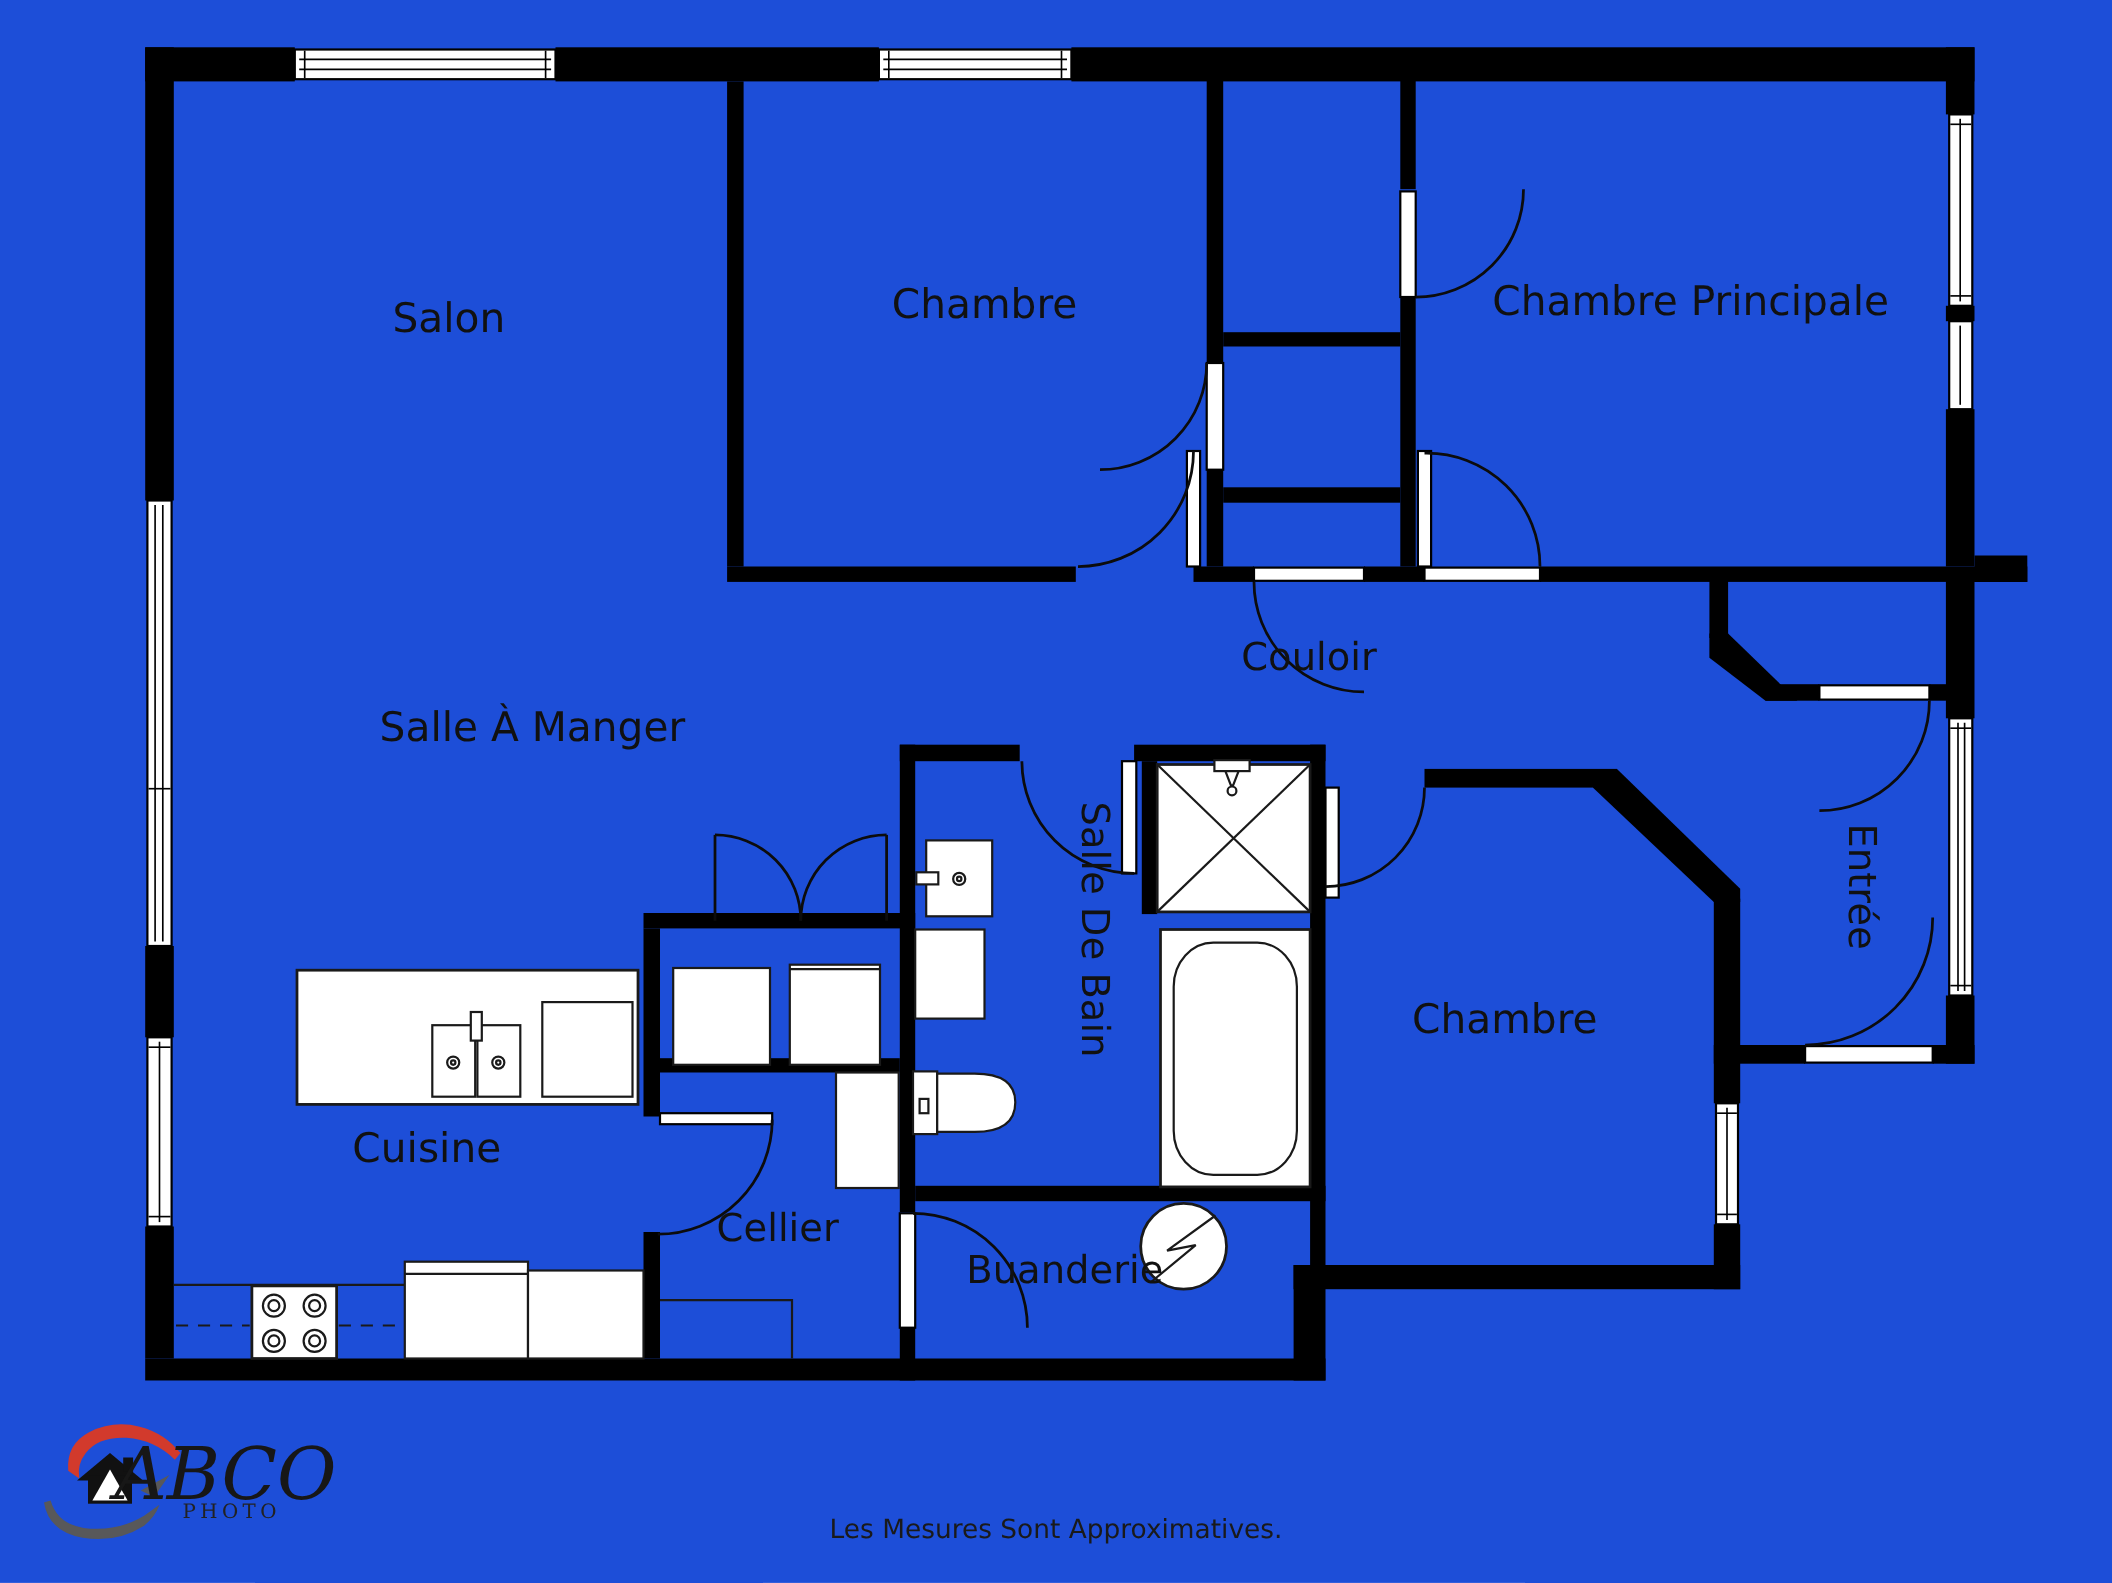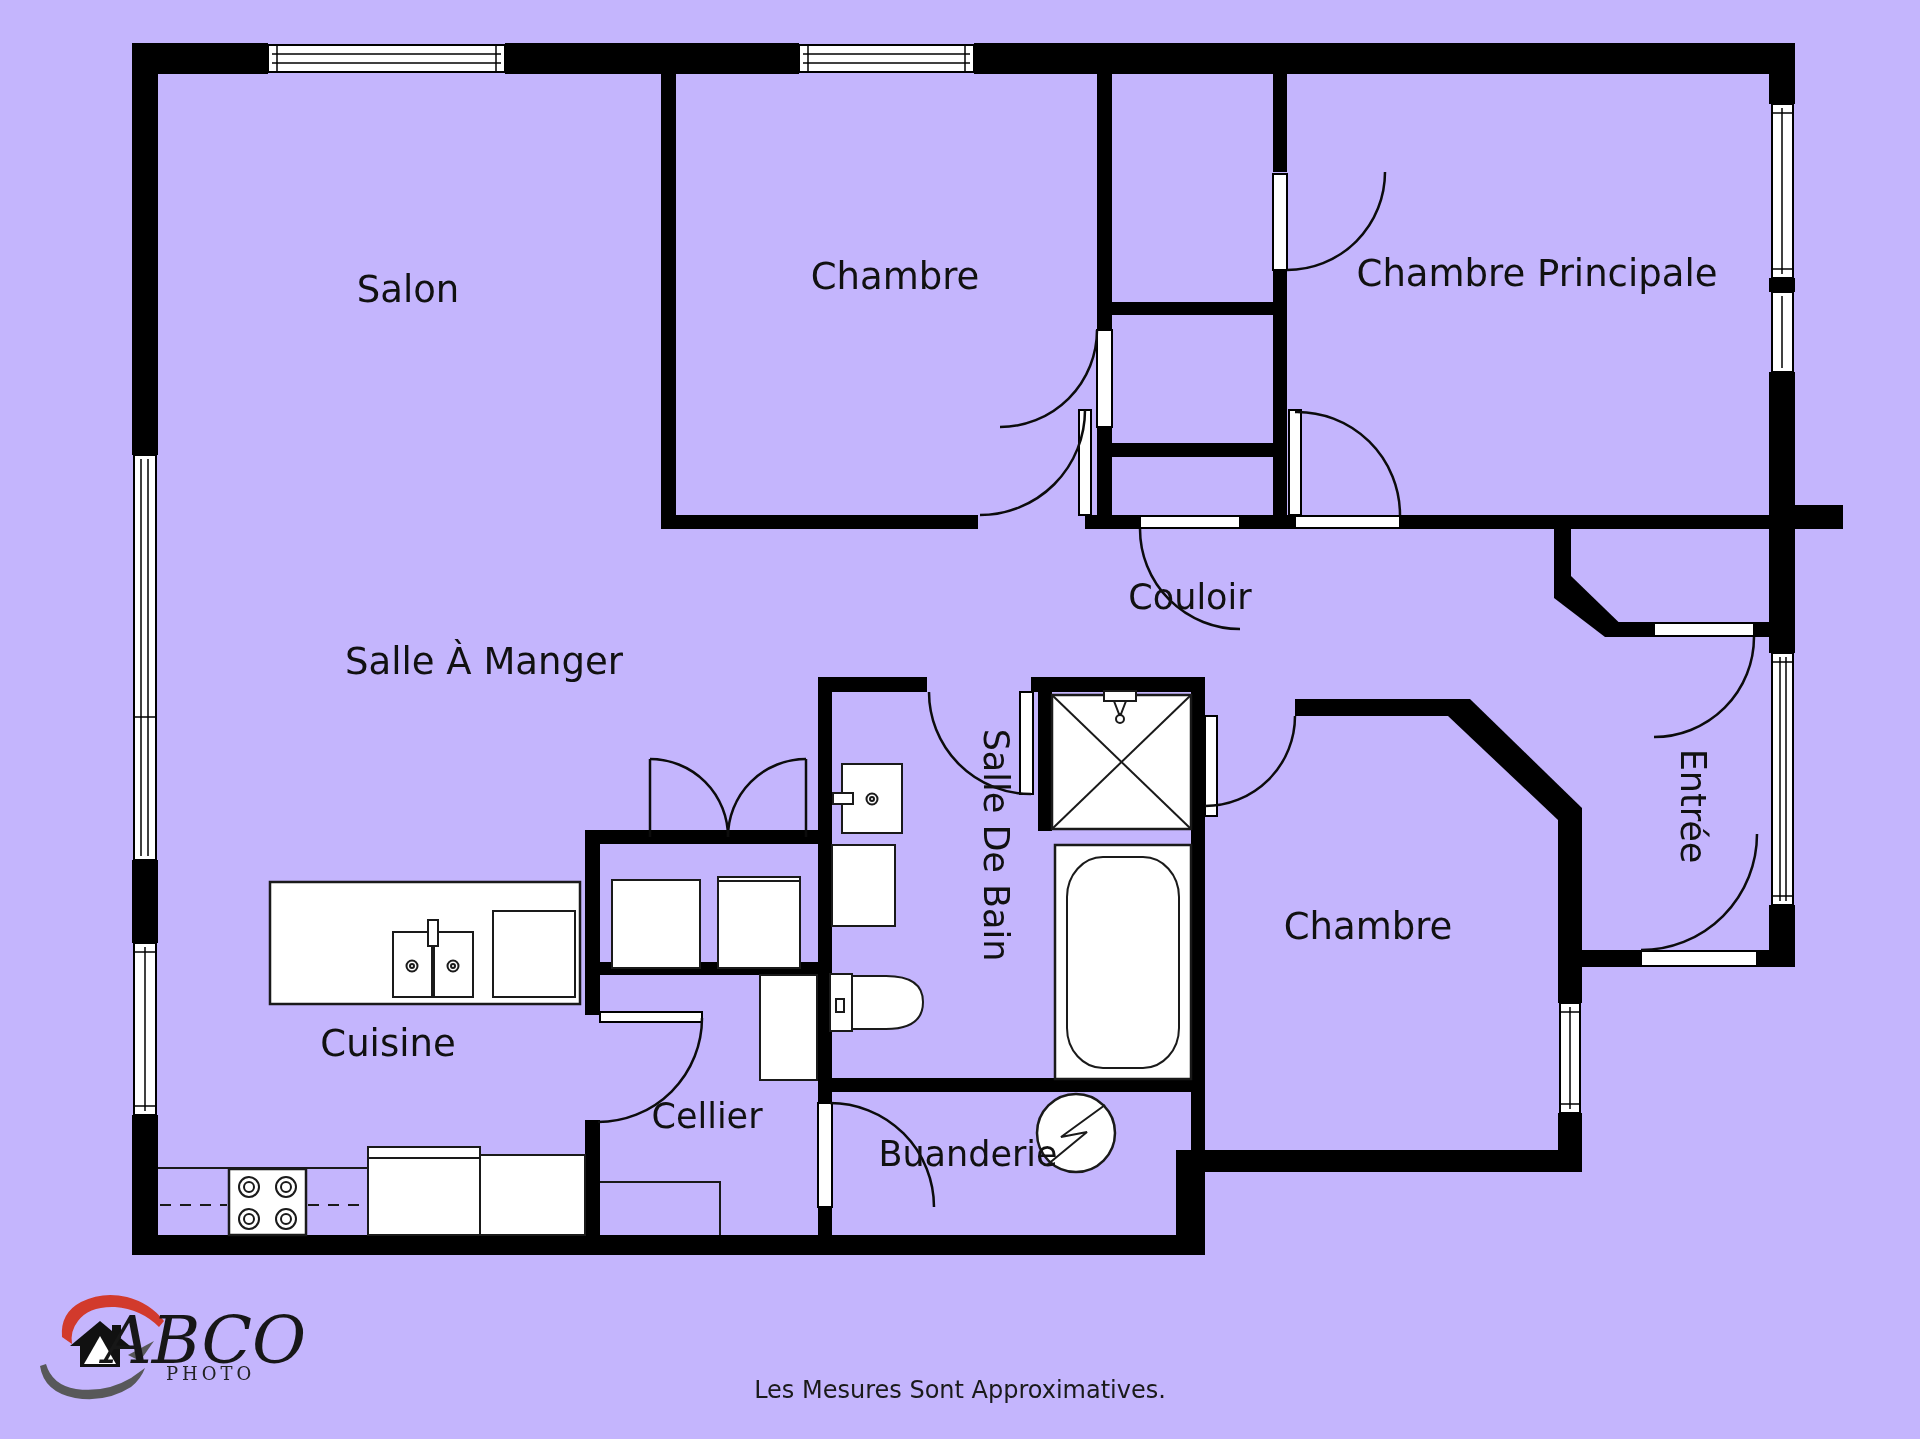--- a/index.html
+++ b/index.html
@@ -1,16 +1,16 @@
 <!DOCTYPE html>
 <html><head>
 <meta charset="utf-8">
 <style>
   html,body{margin:0;padding:0;background:#ffffff;}
-  .stage{width:1920px;height:1439px;position:relative;background:#c4b5fd;overflow:hidden;}
+  .stage{width:1920px;height:1439px;position:relative;background:#1d4ed8;overflow:hidden;}
   svg{display:block;}
   .room-label{font-family:"DejaVu Sans","Liberation Sans",sans-serif;fill:#111;text-anchor:middle;}
   .wall{fill:#000;}
   .win{fill:#fff;stroke:#000;stroke-width:2;}
   .winline{stroke:#000;stroke-width:1.5;fill:none;}
   .leaf{fill:#fff;stroke:#000;stroke-width:2;}
   .arc{fill:none;stroke:#0c0c0c;stroke-width:2.5;}
   .fx{fill:#fff;stroke:#1a1a1a;stroke-width:2;}
   .fxn{fill:none;stroke:#1a1a1a;stroke-width:2;}
   .fxb{fill:#fff;stroke:#1a1a1a;stroke-width:2.5;}

